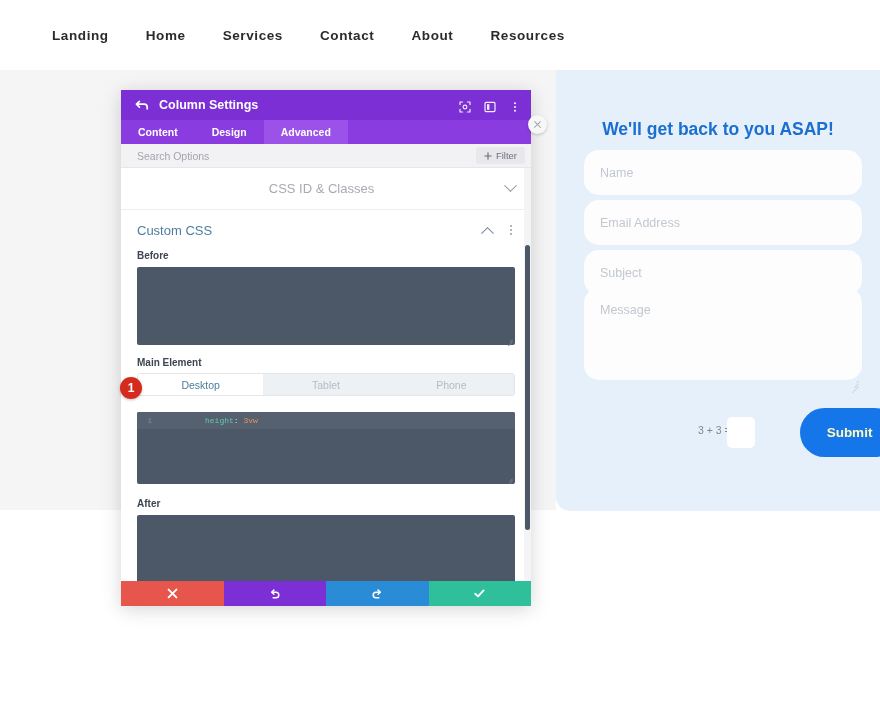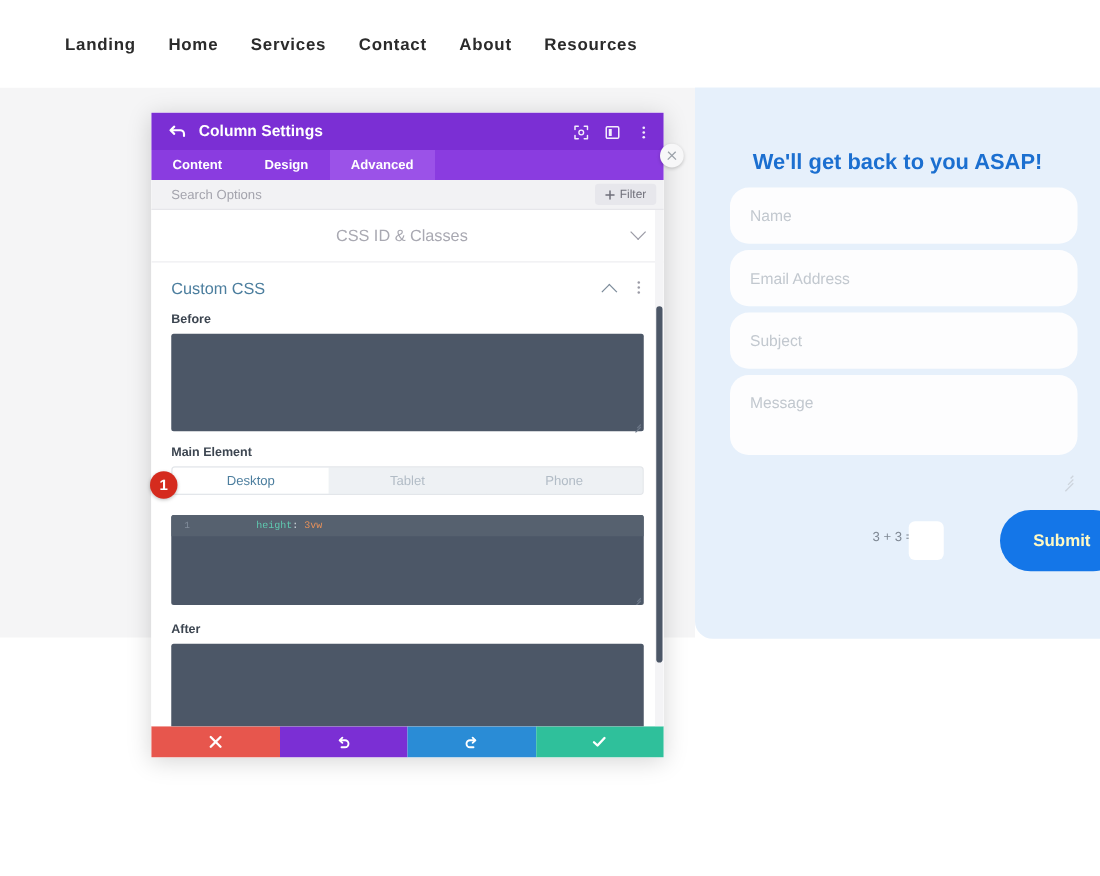--- a/index.html
+++ b/index.html
@@ -39,21 +39,21 @@
     width: 880px;
     height: 70px;
     background: #ffffff;
     display: flex;
     align-items: center;
     z-index: 40;
   }
   .nav-list {
     display: flex;
     align-items: center;
-    gap: 26px;
+    gap: 37px;
     margin-left: 52px;
   }
   .nav-item {
     font-size: 13.5px;
     font-weight: 700;
     color: #2b2b2b;
     letter-spacing: 0.6px;
     cursor: pointer;
     white-space: nowrap;
   }
@@ -122,22 +122,22 @@
     font-family: "Liberation Sans", sans-serif;
     font-size: 12.5px;
     color: #5a6470;
     padding: 0 16px;
   }
   .field::placeholder { color: #c2c8cf; }
   .field-name    { top: 150px; height: 45px; }
   .field-email   { top: 200px; height: 45px; }
   .field-subject { top: 250px; height: 45px; }
   .field-message {
-    top: 300px;
-    height: 64px;
+    top: 288px;
+    height: 92px;
     padding: 14px 16px;
     resize: none;
     line-height: 1.4;
   }
   .textarea-grip {
     position: absolute;
     left: 849px; top: 378px;
     width: 10px; height: 10px;
     z-index: 22;
     pointer-events: none;

